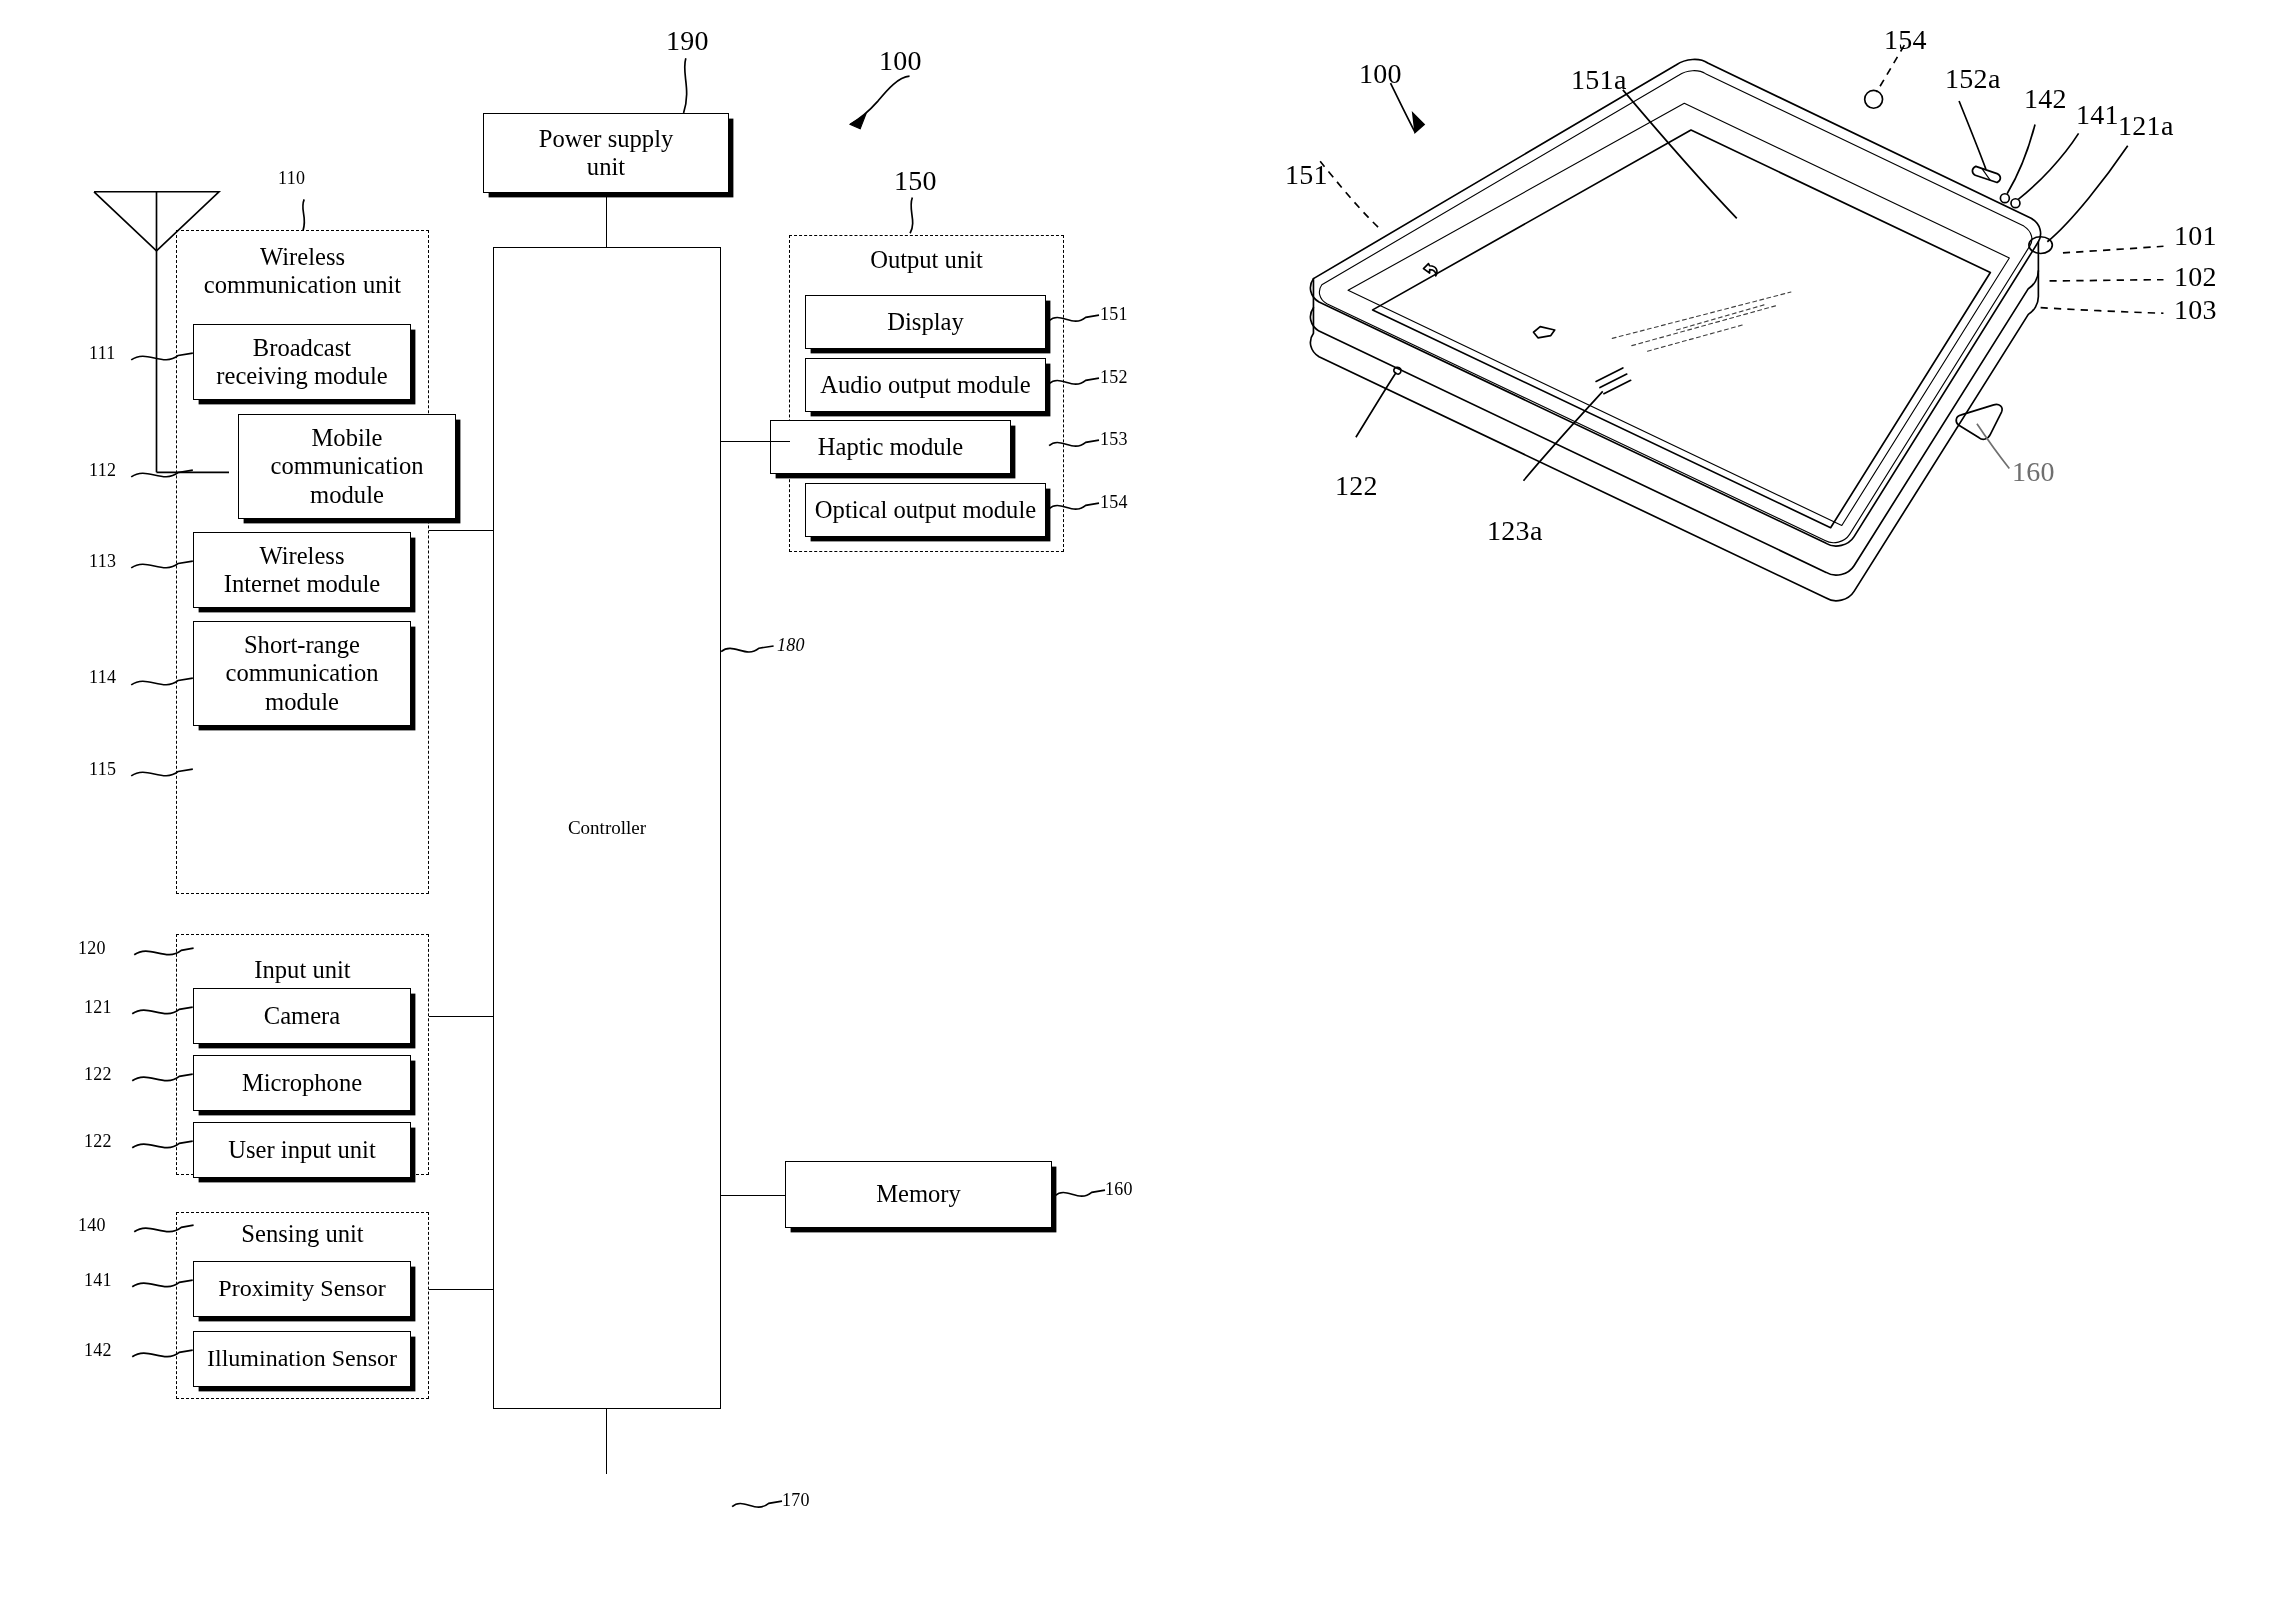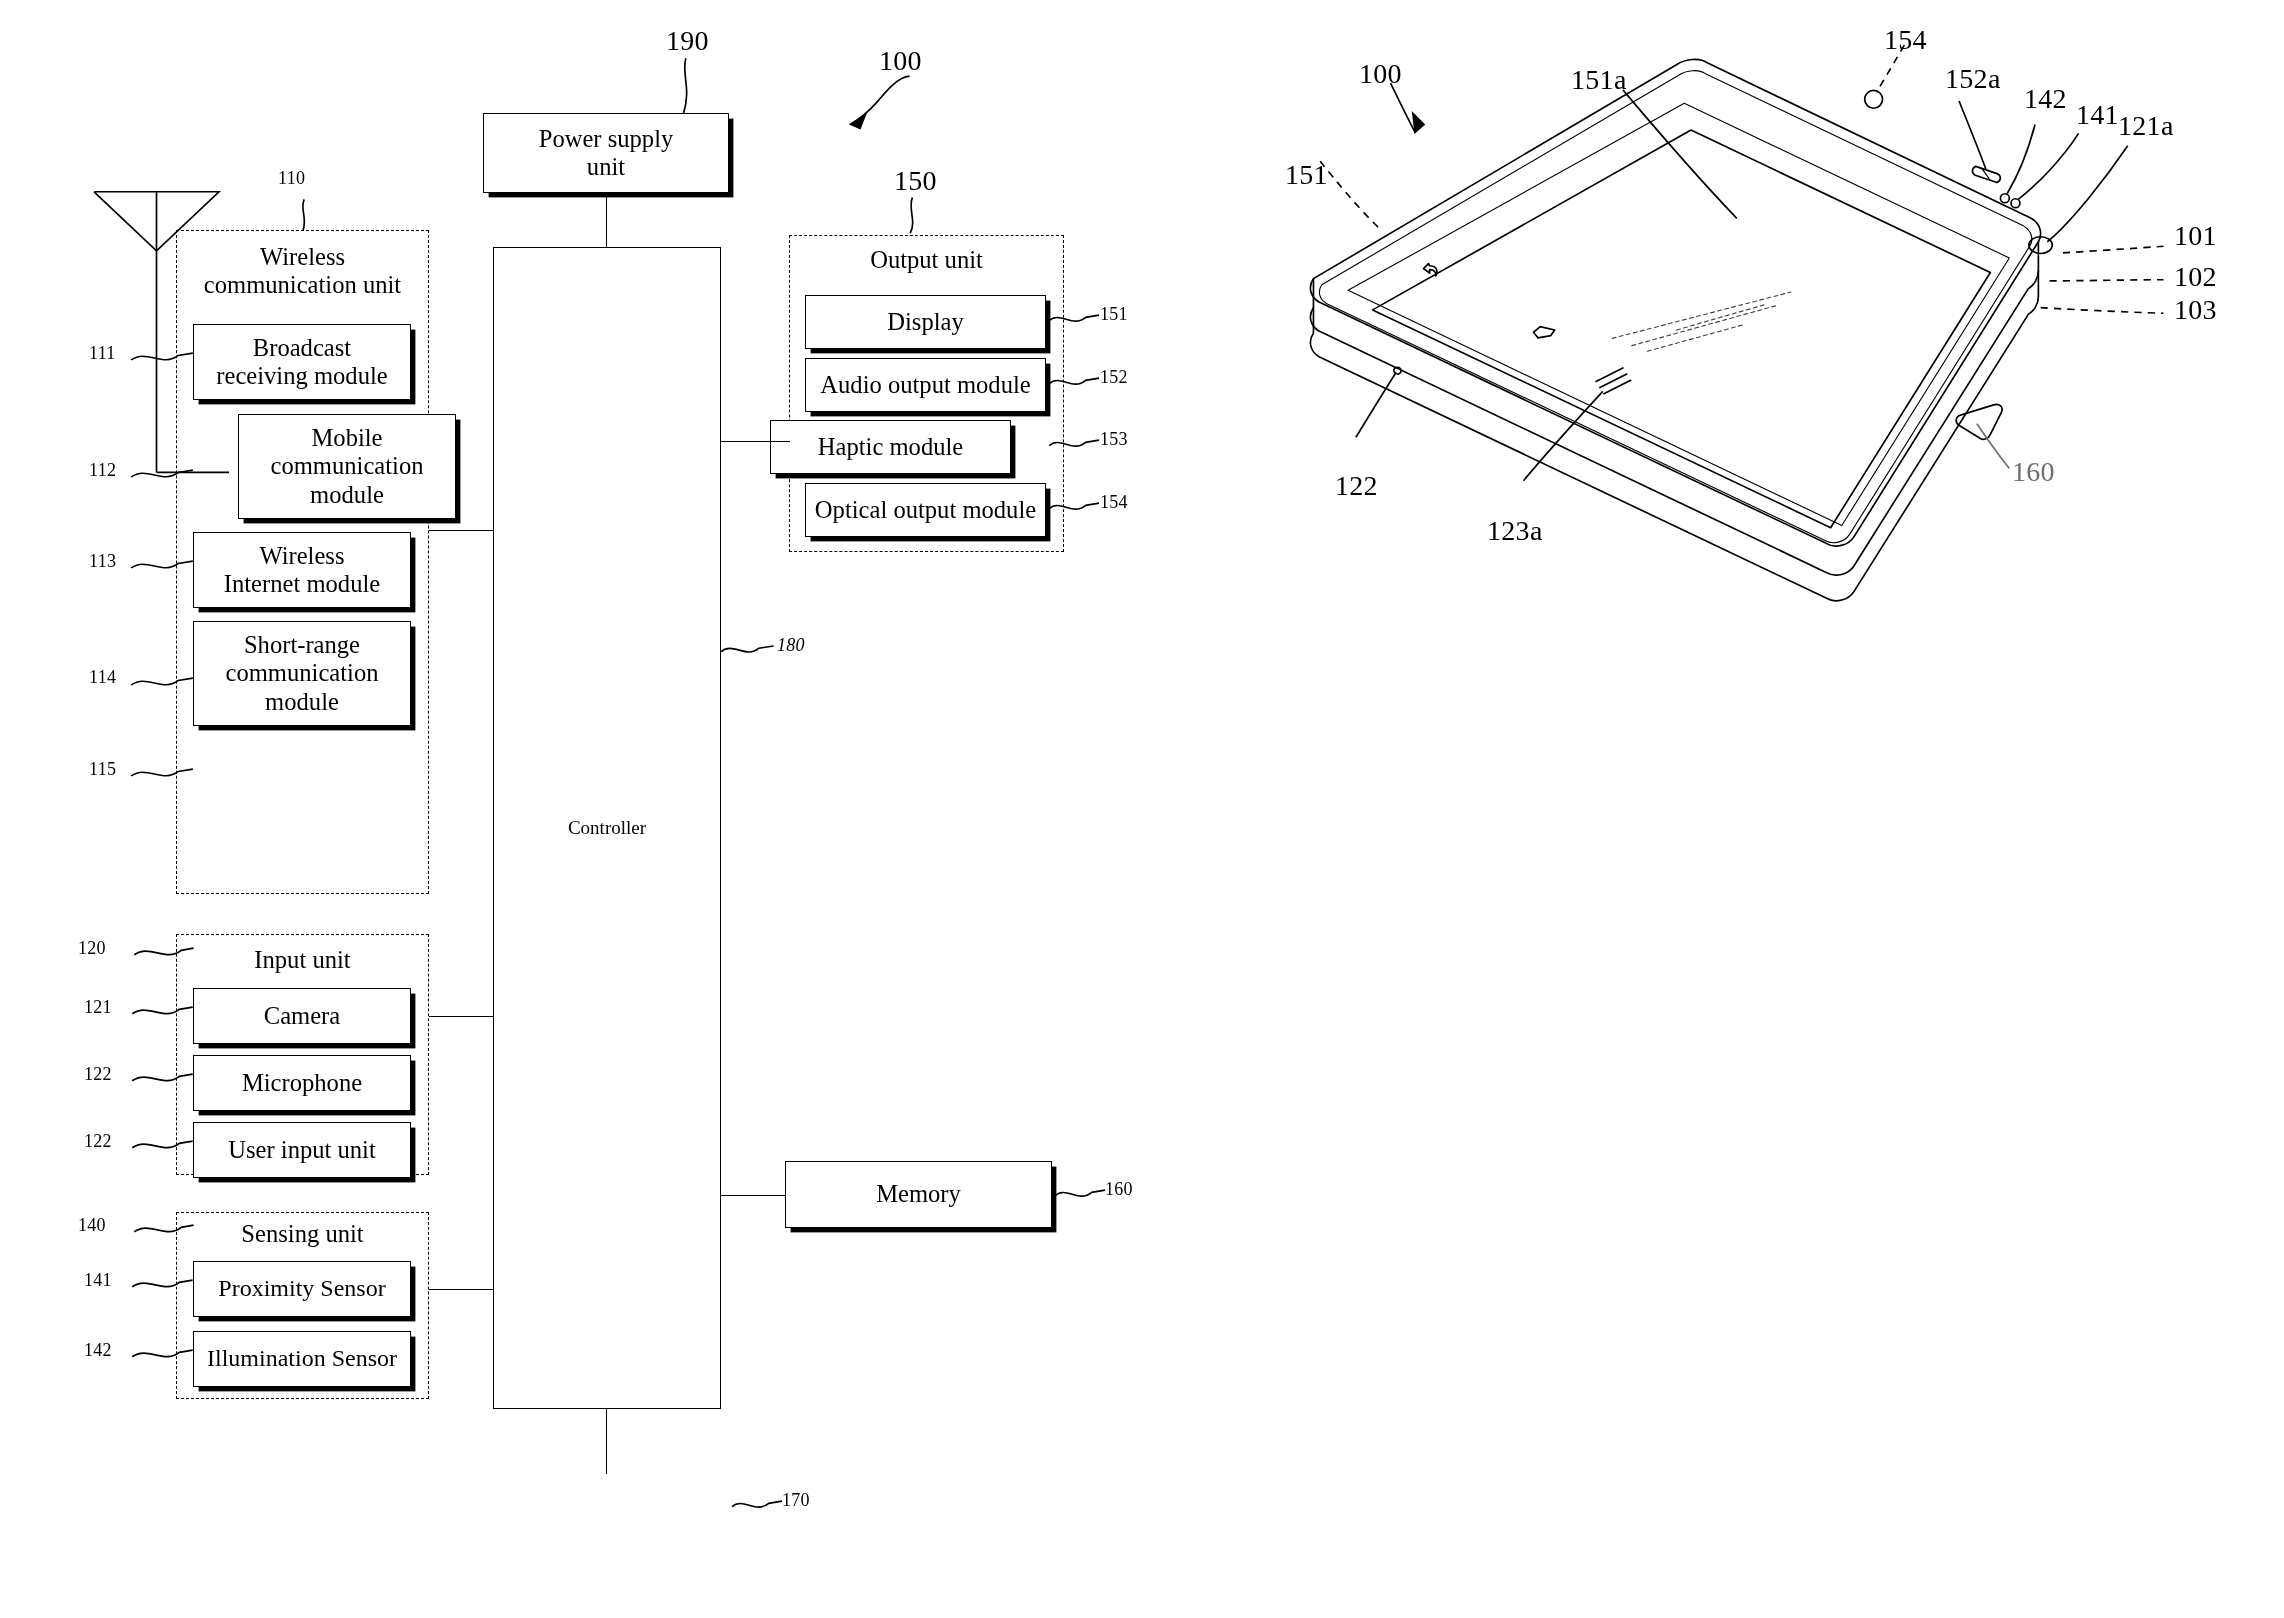--- a/index.html
+++ b/index.html
@@ -134,21 +134,21 @@
   </svg>
 
   <div class="ref" style="left:89px;top:760px;">115</div>
   <svg class="leader" style="left:130px;top:758px;" width="73" height="28" viewBox="0 0 130 50">
     <path d="M2,32 C30,12 58,46 86,24 L112,20" fill="none" stroke="#000" stroke-width="3"></path>
   </svg>
 
   <div class="hline" style="left:429px;top:530px;width:64px;"></div>
 
   <div class="group" style="left:176px;top:934px;width:253px;height:241px;">
-    <div class="group-title" style="top:11px;font-family:Liberation Serif, serif;">Input unit</div>
+    <div class="group-title" style="top:21px;font-family:Liberation Serif, serif;">Input unit</div>
   </div>
   <div class="ref" style="left:78px;top:939px;">120</div>
   <svg class="leader" style="left:133px;top:938px;" width="73" height="28" viewBox="0 0 130 50">
     <path d="M2,30 C30,10 58,44 86,22 L108,18" fill="none" stroke="#000" stroke-width="3"></path>
   </svg>
 
   <div class="box" style="left:193px;top:988px;width:218px;height:56px;">Camera</div>
   <div class="ref" style="left:84px;top:998px;">121</div>
   <svg class="leader" style="left:131px;top:997px;" width="73" height="28" viewBox="0 0 130 50">
     <path d="M2,30 C30,10 58,44 86,22 L110,18" fill="none" stroke="#000" stroke-width="3"></path>

